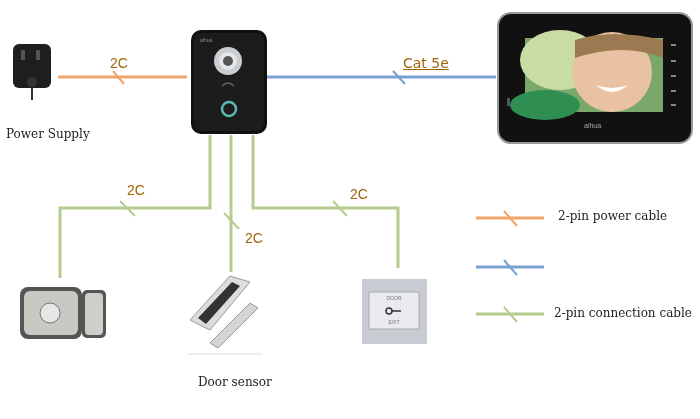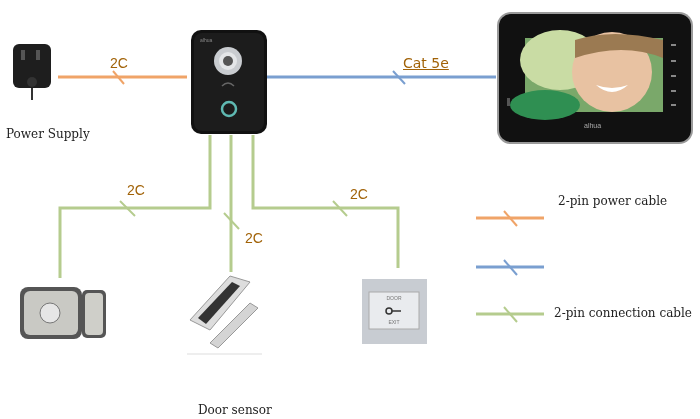--- a/index.html
+++ b/index.html
@@ -96,23 +96,23 @@
       <rect x="362" y="279" width="65" height="65" fill="#c8ccd2"></rect>
       <rect x="369" y="292" width="50" height="37" fill="#e9ebee" stroke="#aaa"></rect>
       <text x="394" y="300" text-anchor="middle" font-size="5" fill="#777" font-family="Liberation Sans, sans-serif">DOOR</text>
       <circle cx="389" cy="311" r="3" fill="none" stroke="#333" stroke-width="1.5"></circle>
       <line x1="392" y1="311" x2="401" y2="311" stroke="#333" stroke-width="1.5"></line>
       <text x="394" y="324" text-anchor="middle" font-size="5" fill="#777" font-family="Liberation Sans, sans-serif">EXIT</text>
     </g>
   </svg>
 
   <div class="lbl" style="left:6px; top:127px;">Power  Supply</div>
-  <div class="lbl" style="left:198px; top:375px;margin-top:28px;">Door sensor</div>
+  <div class="lbl" style="left:198px; top:375px;">Door sensor</div>
 
   <div class="cable-lbl" style="left:110px; top:55px;">2C</div>
   <div class="cable-lbl" style="left:403px; top:55px; font-family:'DejaVu Sans',sans-serif;text-decoration:underline;">Cat 5e</div>
   <div class="cable-lbl" style="left:127px; top:182px;">2C</div>
   <div class="cable-lbl" style="left:245px; top:230px;">2C</div>
   <div class="cable-lbl" style="left:350px; top:186px;">2C</div>
 
-  <div class="lbl" style="left:558px; top:194px;">2-pin power cable</div>
+  <div class="lbl" style="left:558px; top:209px;">2-pin power cable</div>
   <div class="lbl" style="left:554px; top:306px;">2-pin connection cable</div>
 </div>
 
 </body></html>

